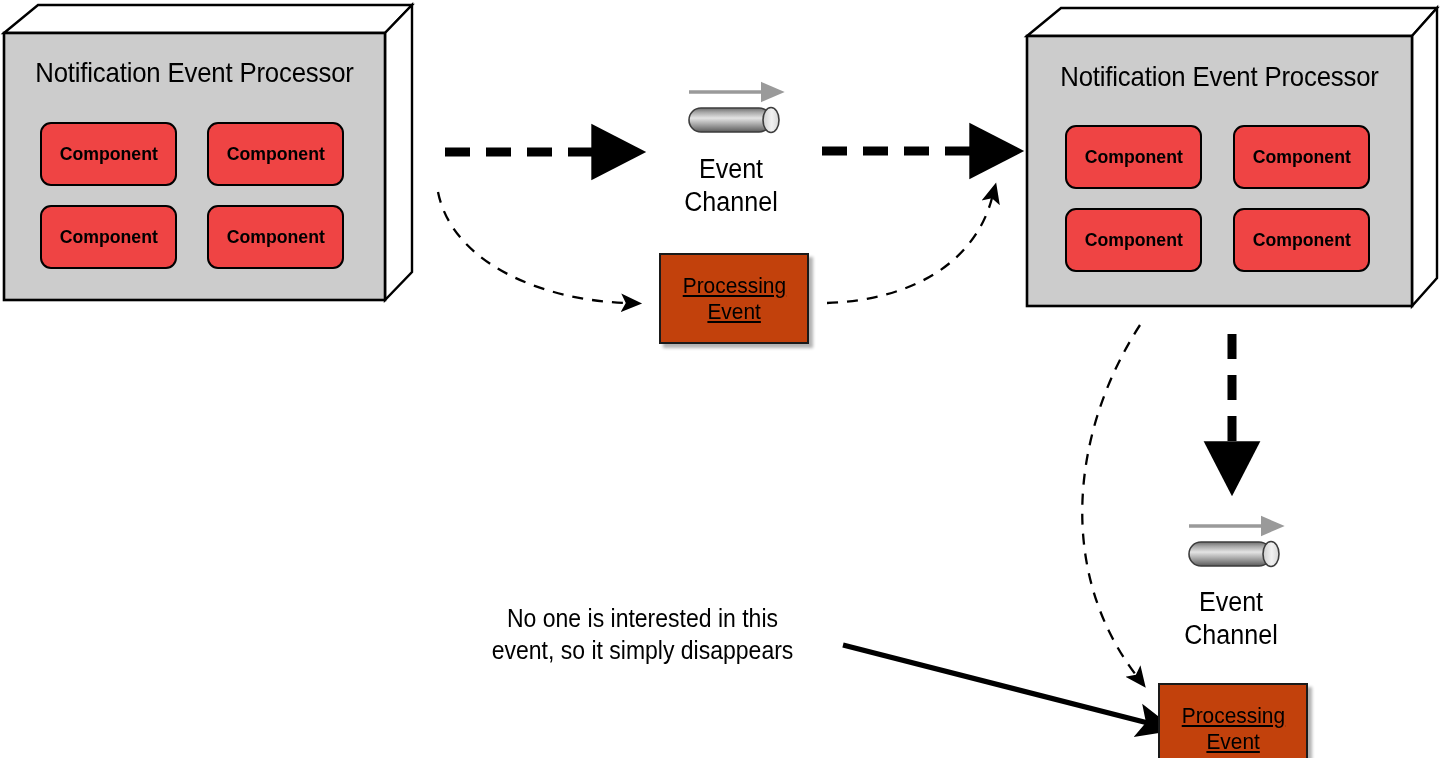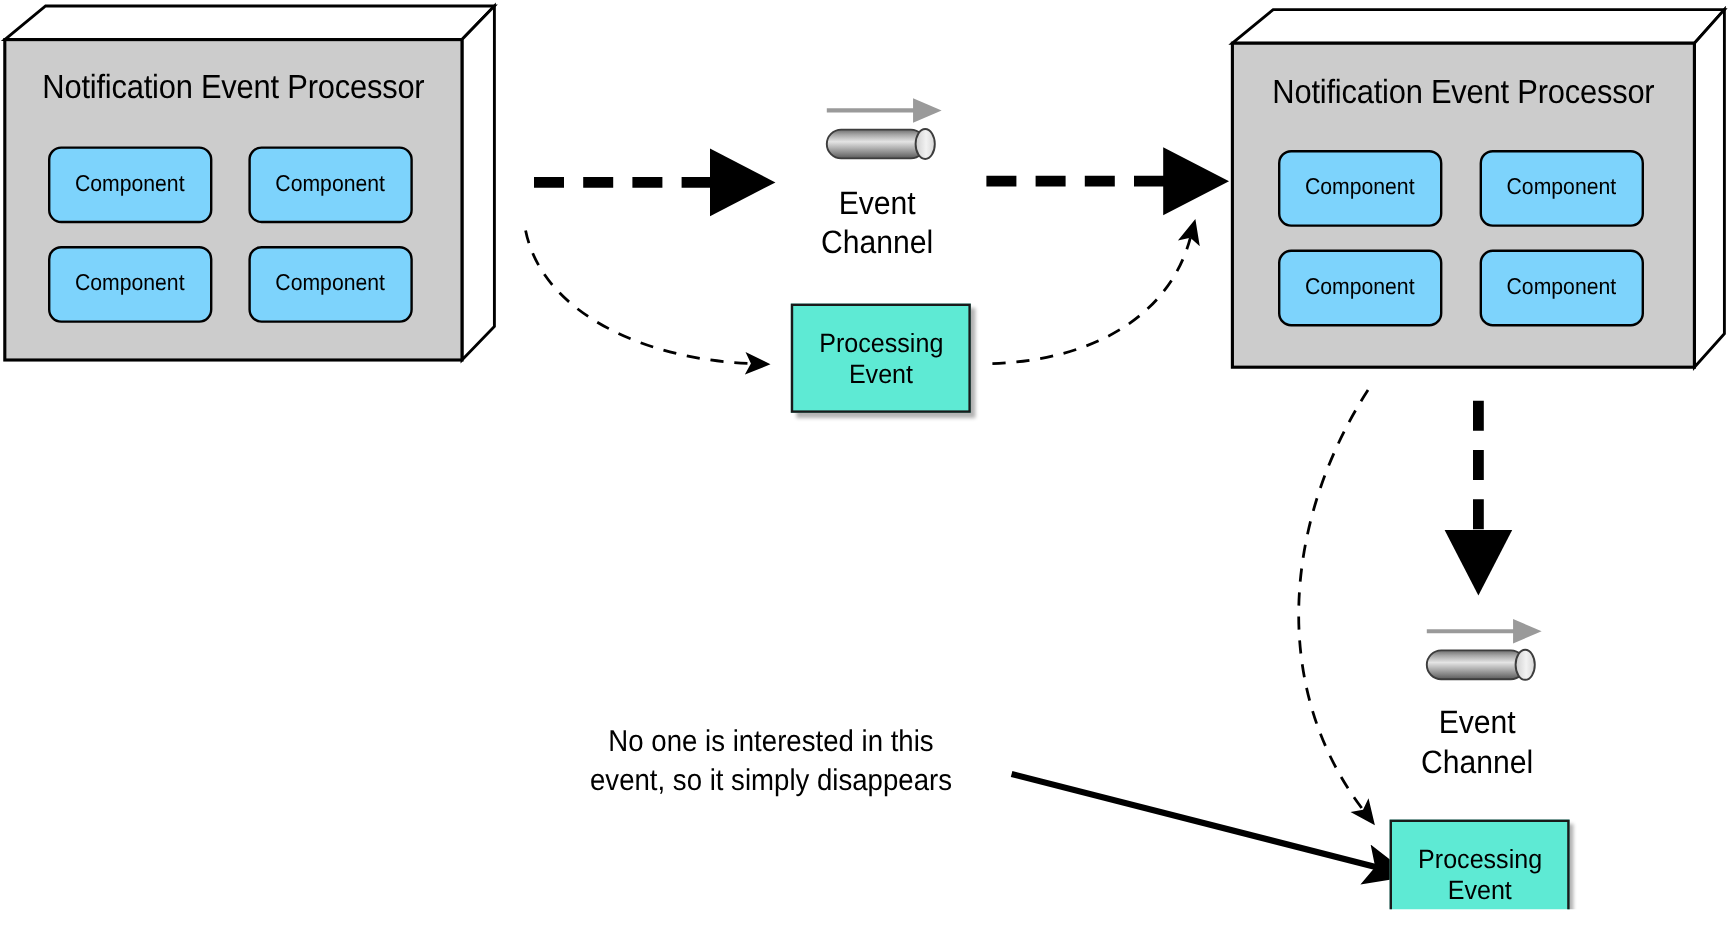--- a/index.html
+++ b/index.html
@@ -37,45 +37,47 @@
   }
   .comp-label {
     font-size: 19px;
     color: #000000;
     line-height: 20px;
     white-space: nowrap;
     transform: scaleX(0.93);
   }
   .comp-box {
     position: absolute;
-    background: #7dd3fc;
+    background: #ef4444;
     border: 2.4px solid #000000;
     border-radius: 11px;
     display: flex;
     align-items: center;
     justify-content: center;
+    font-weight: bold;
   }
   .chan-label {
     position: absolute;
     text-align: center;
     font-size: 27px;
     line-height: 33px;
     color: #000000;
     white-space: nowrap;
     transform: scaleX(0.93);
   }
   .pe-box {
     position: absolute;
-    background: #5eead4;
+    background: #c2410c;
     border: 2.2px solid #1a1a1a;
     box-shadow: 4px 4px 3px rgba(0,0,0,0.30);
     display: flex;
     flex-direction: column;
     align-items: center;
     justify-content: center;
+    text-decoration: underline;
   }
   .pe-line {
     font-size: 22px;
     line-height: 26px;
     color: #000000;
     white-space: nowrap;
     transform: scaleX(0.95);
   }
   .note-text {
     position: absolute;

